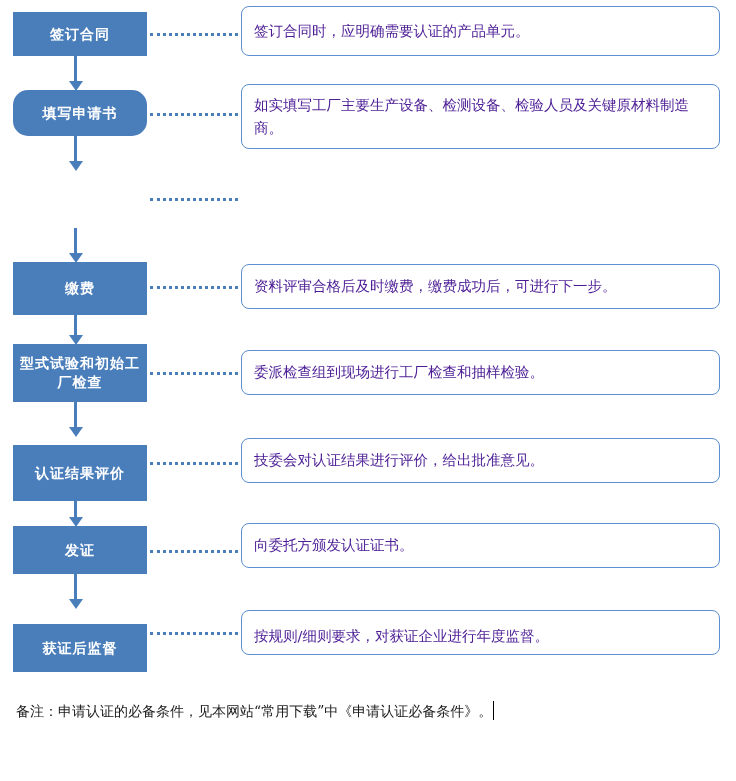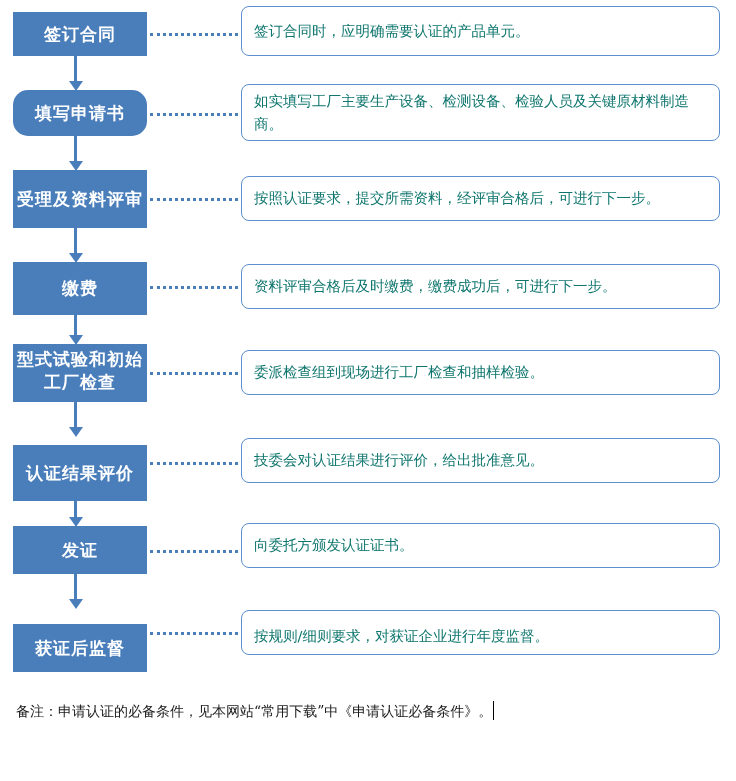--- a/index.html
+++ b/index.html
@@ -20,38 +20,38 @@
     top: 0;
     width: 736px;
     height: 781px;
   }
   .step {
     position: absolute;
     left: 13px;
     width: 134px;
     background: #4a7ebb;
     color: #ffffff;
-    font-size: 17px;
+    font-size: 14px;
     font-weight: bold;
     letter-spacing: 1px;
     display: flex;
     align-items: center;
     justify-content: center;
     text-align: center;
     line-height: 1.35;
     box-sizing: border-box;
     padding: 2px 4px;
   }
   .note {
     position: absolute;
     left: 241px;
     border: 1px solid #5b8fd0;
     border-radius: 8px;
     background: #ffffff;
-    color: #0f766e;
+    color: #4c1d95;
     font-size: 14.5px;
     line-height: 1.55;
     box-sizing: border-box;
     padding: 7px 12px;
     display: flex;
     align-items: center;
   }
   .arrow {
     position: absolute;
     left: 74px;
@@ -104,44 +104,38 @@
   <div class="dots" style="left:150px;top:33px;width:88px;"></div>
   <div class="note" style="top:6px;width:479px;height:50px;">
     <span>签订合同时，应明确需要认证的产品单元。</span>
   </div>
   <div class="arrow" style="top:56px;height:26px;"></div>
 
   <div class="step" style="top:90px;height:46px;border-radius:15px;">
     <span>填写申请书</span>
   </div>
   <div class="dots" style="left:150px;top:113px;width:88px;"></div>
-  <div class="note" style="top:84px;width:479px;height:57px;">
+  <div class="note" style="top:84px;width:479px;height:65px;">
     <span>如实填写工厂主要生产设备、检测设备、检验人员及关键原材料制造商。</span>
   </div>
   <div class="arrow" style="top:136px;height:26px;"></div>
 
-  <div class="step" style="top:170px;height:58px;">
-    <span>受理及资料评审</span>
-  </div>
   <div class="dots" style="left:150px;top:198px;width:88px;"></div>
-  <div class="note" style="top:176px;width:479px;height:45px;">
-    <span>按照认证要求，提交所需资料，经评审合格后，可进行下一步。</span>
-  </div>
   <div class="arrow" style="top:228px;height:26px;"></div>
 
   <div class="step" style="top:262px;height:53px;">
     <span>缴费</span>
   </div>
   <div class="dots" style="left:150px;top:286px;width:88px;"></div>
   <div class="note" style="top:264px;width:479px;height:45px;">
     <span>资料评审合格后及时缴费，缴费成功后，可进行下一步。</span>
   </div>
   <div class="arrow" style="top:310px;height:26px;"></div>
 
-  <div class="step" style="top:344px;height:58px;font-family:Liberation Mono, monospace;">
+  <div class="step" style="top:344px;height:58px;">
     <span>型式试验和初始工厂检查</span>
   </div>
   <div class="dots" style="left:150px;top:372px;width:88px;"></div>
   <div class="note" style="top:350px;width:479px;height:45px;">
     <span>委派检查组到现场进行工厂检查和抽样检验。</span>
   </div>
   <div class="arrow" style="top:402px;height:26px;"></div>
 
   <div class="step" style="top:436px;height:56px;margin-top:9px;">
     <span>认证结果评价</span>

